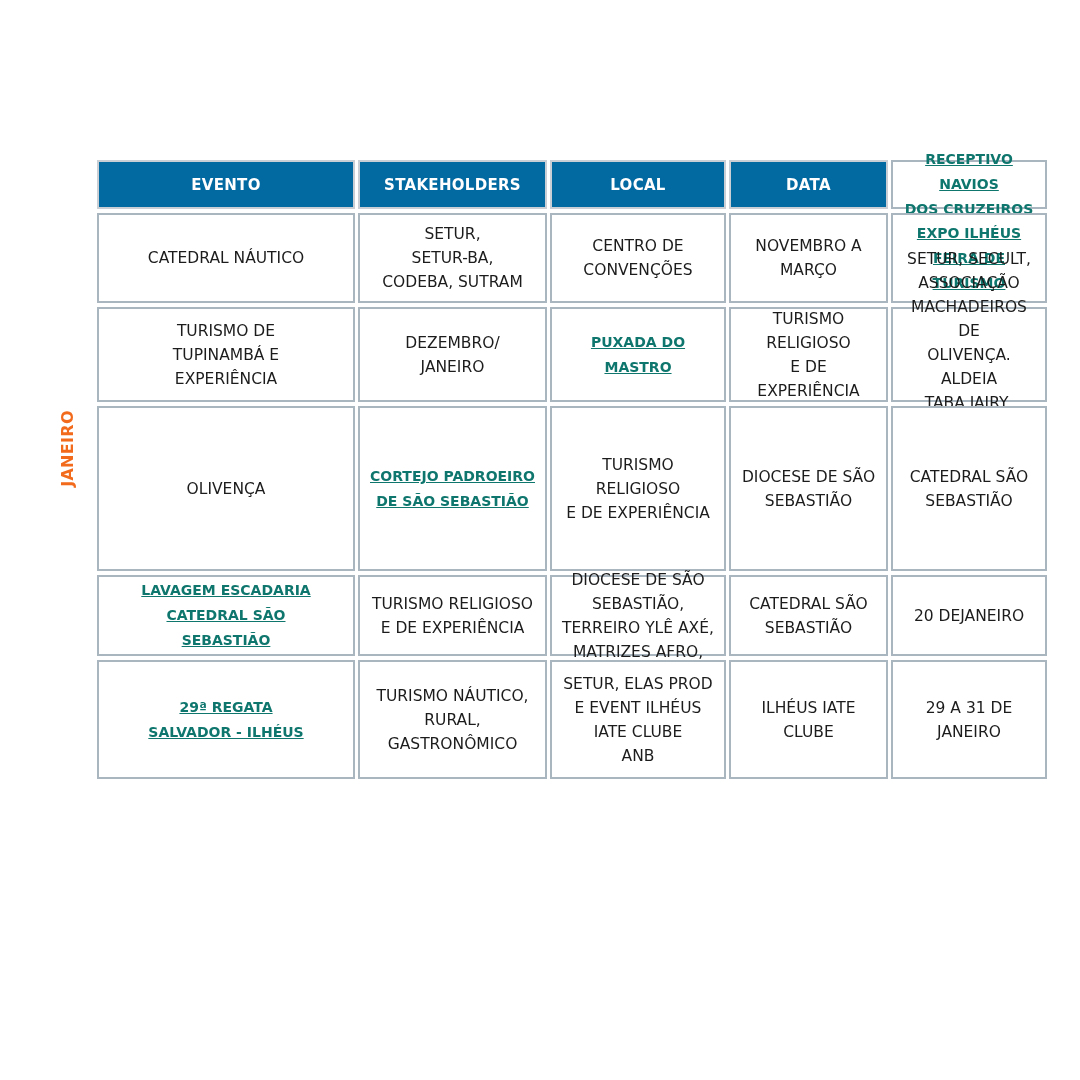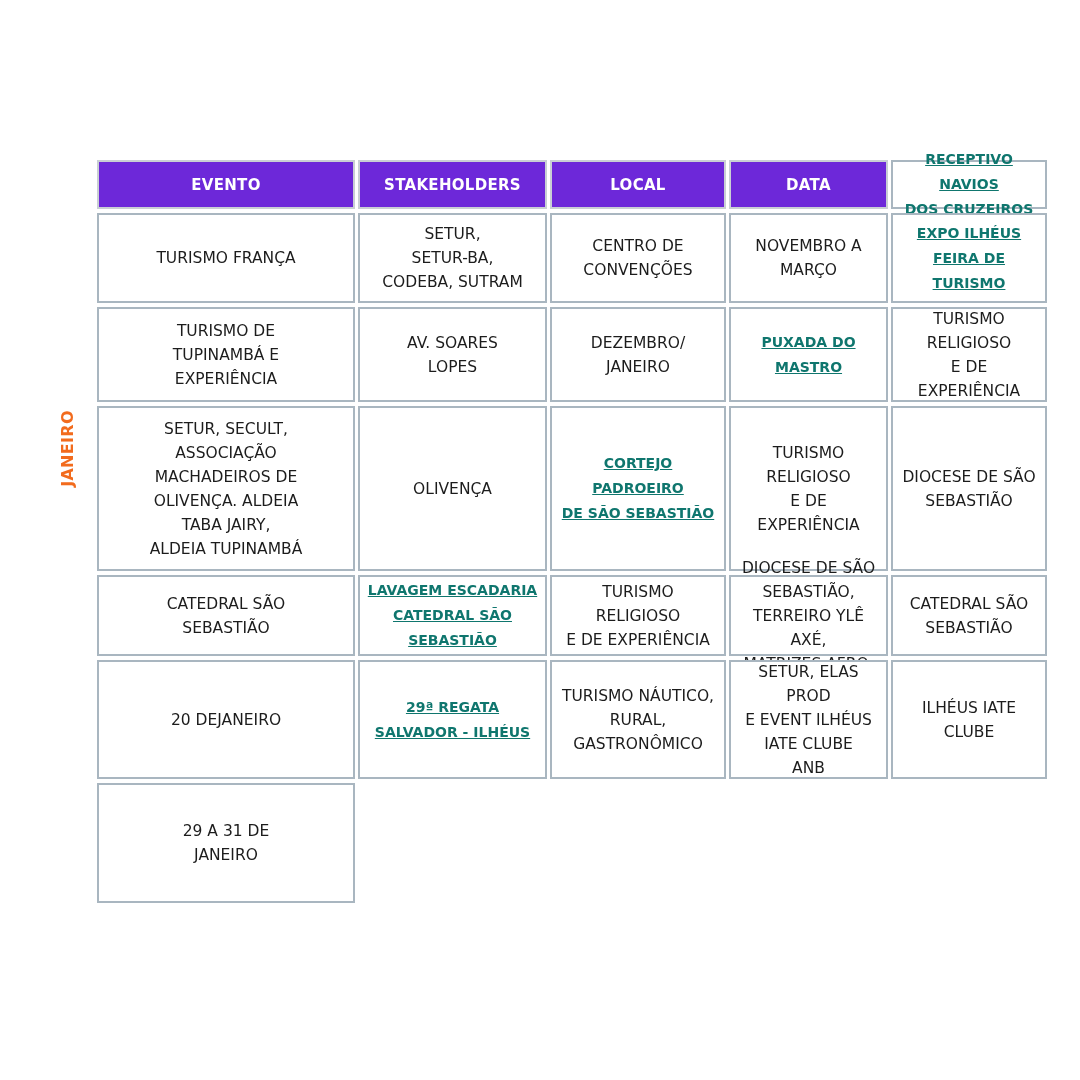--- a/index.html
+++ b/index.html
@@ -25,21 +25,21 @@
   .cell {
     box-sizing:border-box;
     border:2px solid #a9b6c0;
     background:#ffffff;
     display:flex; align-items:center; justify-content:center;
     text-align:center; color:#1c1c1c;
     font-size:15.5px; line-height:24px; padding:2px 6px;
     white-space:pre-line;
   }
   .hdr {
-    background:#6d28d9; border-color:#c9cfd4; color:#ffffff;
+    background:#0369a1; border-color:#c9cfd4; color:#ffffff;
     font-weight:bold; font-size:15px; letter-spacing:0.3px;
   }
   .evt {
     font-weight:bold; font-size:14px; line-height:25px; color:#0f766e;text-decoration:underline;
   }
 </style>
 </head>
 <body>
 
 <div class="month-label">
@@ -48,36 +48,34 @@
 
 <div class="grid">
 
   <div class="cell hdr">EVENTO</div>
   <div class="cell hdr">STAKEHOLDERS</div>
   <div class="cell hdr">LOCAL</div>
   <div class="cell hdr">DATA</div>
 
   <div class="cell evt">RECEPTIVO NAVIOS
 DOS CRUZEIROS</div>
-  <div class="cell">TURISMO FRANÇA</div>
+  <div class="cell">CATEDRAL NÁUTICO</div>
   <div class="cell">SETUR,
 SETUR-BA,
 CODEBA, SUTRAM</div>
   <div class="cell">CENTRO DE
 CONVENÇÕES</div>
   <div class="cell">NOVEMBRO A
 MARÇO</div>
 
   <div class="cell evt">EXPO ILHÉUS FEIRA DE
 TURISMO</div>
   <div class="cell">TURISMO DE
 TUPINAMBÁ E
 EXPERIÊNCIA</div>
-  <div class="cell">AV. SOARES
-LOPES</div>
   <div class="cell">DEZEMBRO/
 JANEIRO</div>
 
   <div class="cell evt">PUXADA DO MASTRO</div>
   <div class="cell">TURISMO RELIGIOSO
 E DE EXPERIÊNCIA</div>
   <div class="cell">SETUR, SECULT,
 ASSOCIAÇÃO
 MACHADEIROS DE
 OLIVENÇA. ALDEIA

